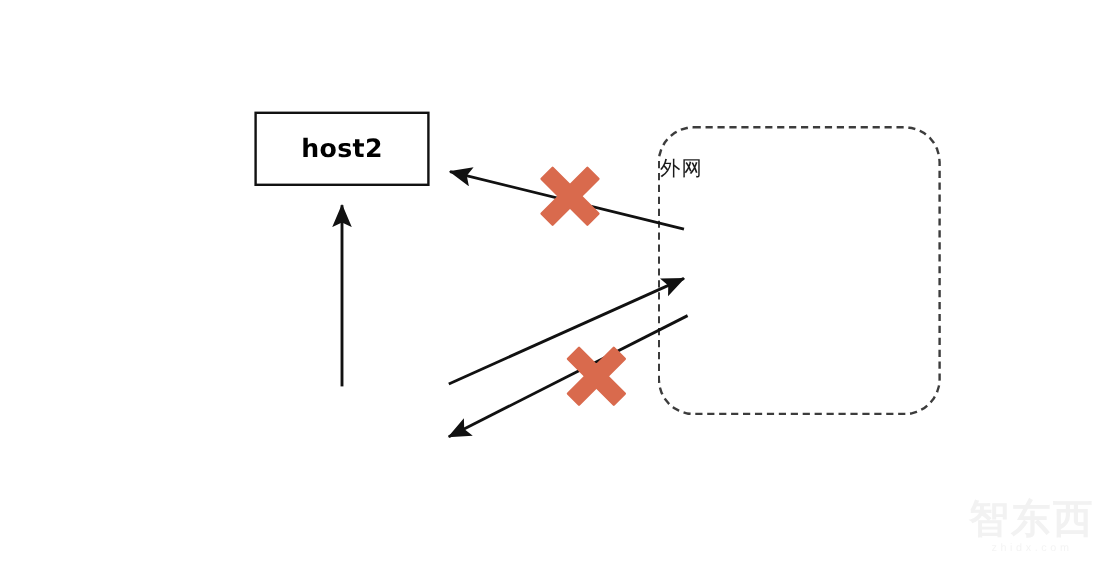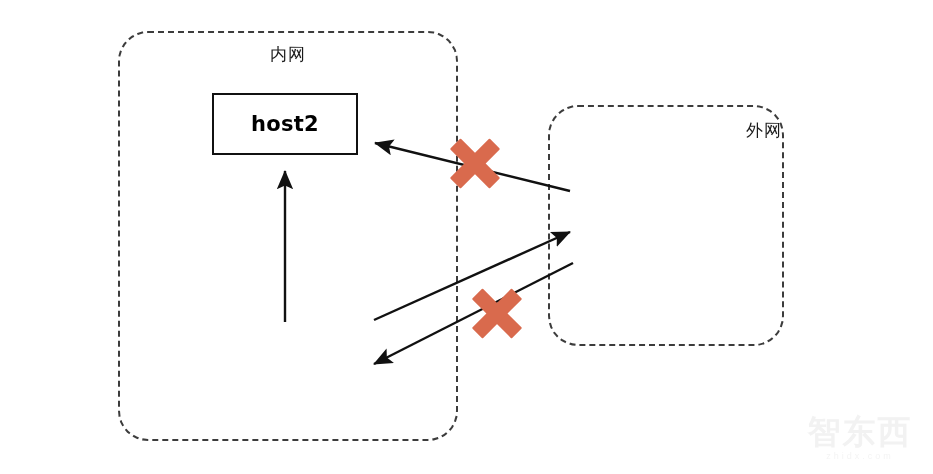--- a/index.html
+++ b/index.html
@@ -46,22 +46,22 @@
   }
   #label-internal {
     left: 0;
     right: 0;
     top: 10px;
     text-align: center;
   }
   #label-external {
     left: 0;
     right: 0;
-    top: 12px;
-    text-align: right;
+    top: 22px;
+    text-align: left;
   }
   .host-box {
     position: absolute;
     border: 2.5px solid #111111;
     background: #ffffff;
     box-sizing: border-box;
     display: flex;
     align-items: center;
     justify-content: center;
     font-family: "DejaVu Sans", "Liberation Sans", sans-serif;
@@ -126,23 +126,20 @@
     letter-spacing: 3px;
     text-align: center;
     margin-top: 1px;
   }
 </style>
 </head>
 <body>
 
 <div id="canvas">
 
-  <div class="zone" id="zone-internal">
-    <div class="zone-label" id="label-internal">内网</div>
-  </div>
 
   <div class="zone" id="zone-external">
     <div class="zone-label" id="label-external">外网</div>
   </div>
 
   <svg id="edges" viewBox="0 0 933 474">
     <defs>
       <marker id="arrowhead" markerWidth="9" markerHeight="9" refX="7.6" refY="3.4" orient="auto" markerUnits="strokeWidth">
         <path d="M0,0 L8,3.4 L0,6.8 L1.6,3.4 z" fill="#111111"></path>
       </marker>

